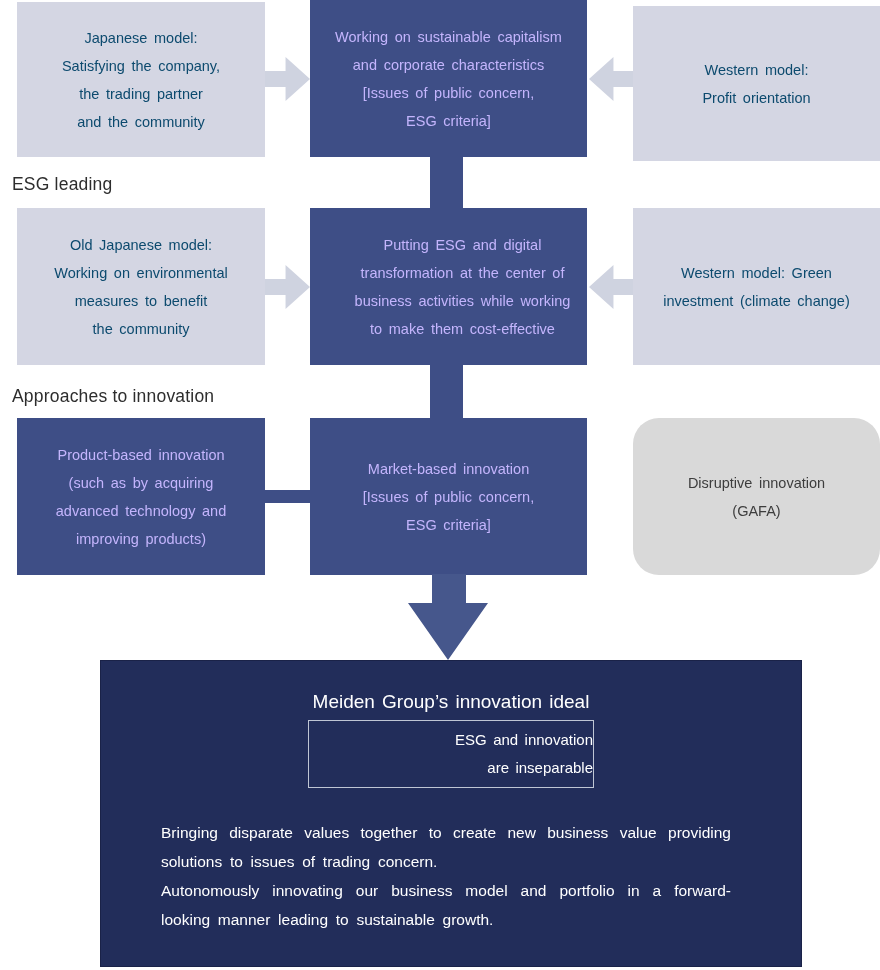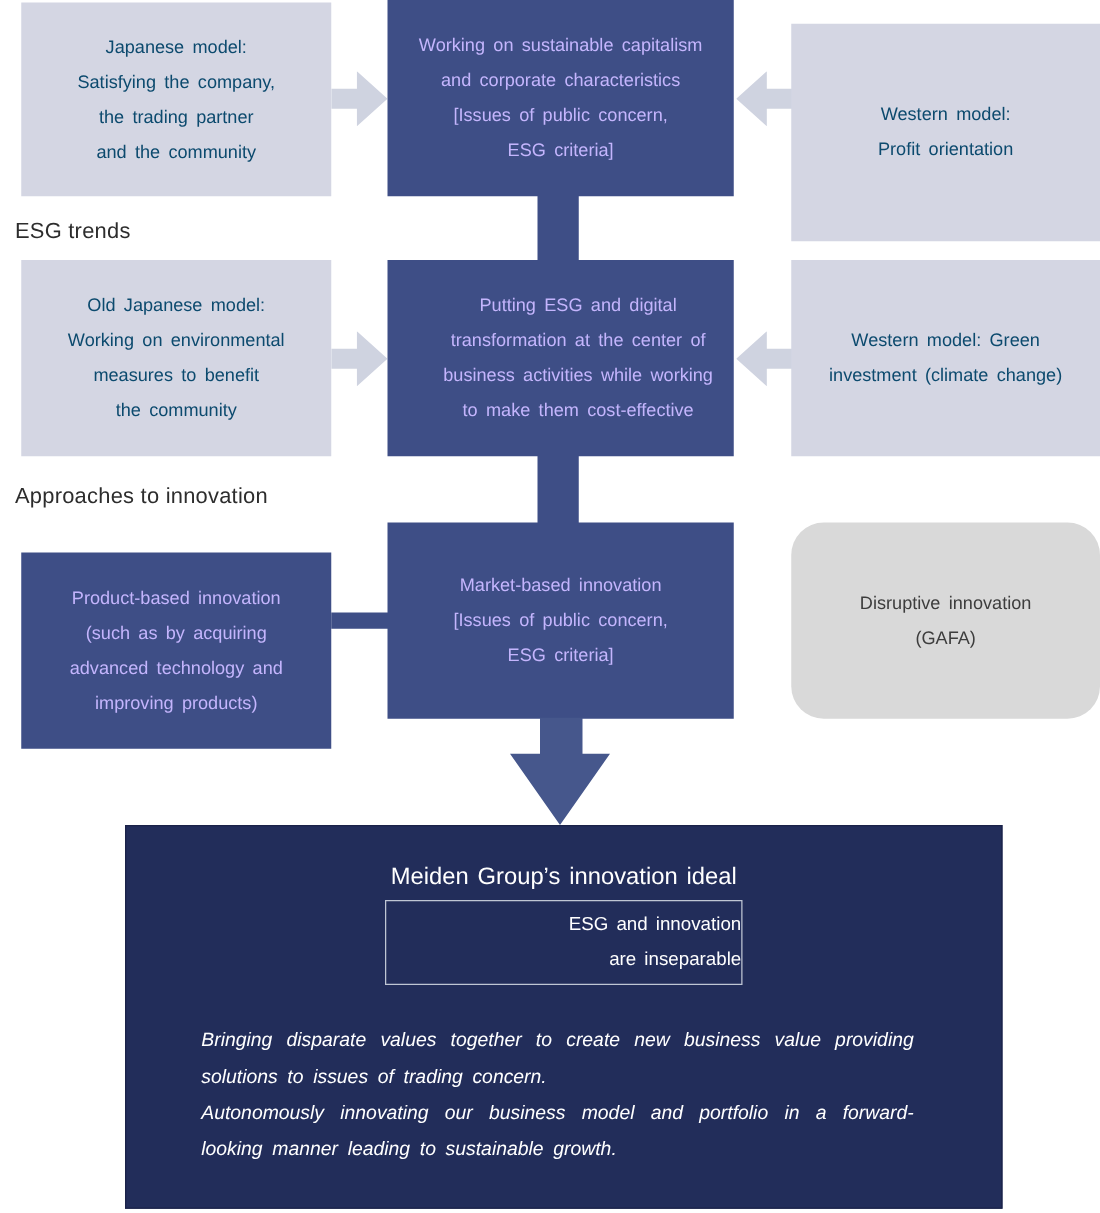--- a/index.html
+++ b/index.html
@@ -72,21 +72,20 @@
     text-align: right;
     font-size: 15px;
     line-height: 28px;
     word-spacing: 0.15em;
   }
   .ideal-body {
     margin: 30px 70px 0 60px;
     font-size: 15.5px;
     line-height: 29px;
     word-spacing: 0.22em;
-    font-style: italic;
   }
   .ideal-body .tline { text-align: justify; text-align-last: justify; }
   .ideal-body .tline:nth-child(2),
   .ideal-body .tline:nth-child(4) { text-align-last: left; }
 </style>
 </head>
 <body>
 
 <div class="canvas">
 
@@ -105,28 +104,28 @@
       <div class="tline">Working on sustainable capitalism</div>
       <div class="tline">and corporate characteristics</div>
       <div class="tline">[Issues of public concern,</div>
       <div class="tline">ESG criteria]</div>
     </div>
 
   <svg class="arrow-svg" style="left:589px; top:57px;" width="45" height="44" viewBox="0 0 46 44" preserveAspectRatio="none">
     <polygon class="arrow-light" points="46,14 25,14 25,0 0,22 25,44 25,30 46,30"></polygon>
   </svg>
 
-  <div class="box light" style="left:633px; top:19px; width:247px; height:174px;">
+  <div class="box light" style="left:633px; top:6px; width:247px; height:155px;">
       <div class="tline">Western model:</div>
       <div class="tline">Profit orientation</div>
     </div>
 
   <div class="connector" style="left:430px; top:156px; width:33px; height:53px;"></div>
 
-  <div class="heading" style="left:12px; top:174px;">ESG trends</div>
+  <div class="heading" style="left:12px; top:174px;">ESG leading</div>
 
   <div class="box light" style="left:17px; top:208px; width:248px; height:157px;">
       <div class="tline">Old Japanese model:</div>
       <div class="tline">Working on environmental</div>
       <div class="tline">measures to benefit</div>
       <div class="tline">the community</div>
     </div>
 
   <svg class="arrow-svg" style="left:265px; top:265px;" width="45" height="44" viewBox="0 0 46 44" preserveAspectRatio="none">
     <polygon class="arrow-light" points="0,14 21,14 21,0 46,22 21,44 21,30 0,30"></polygon>
@@ -145,21 +144,21 @@
 
   <div class="box light" style="left:633px; top:208px; width:247px; height:157px;">
       <div class="tline">Western model: Green</div>
       <div class="tline">investment (climate change)</div>
     </div>
 
   <div class="connector" style="left:430px; top:364px; width:33px; height:55px;"></div>
 
   <div class="heading" style="left:12px; top:386px;">Approaches to innovation</div>
 
-  <div class="box dark" style="left:17px; top:418px; width:248px; height:157px;margin-top:24px;">
+  <div class="box dark" style="left:17px; top:418px; width:248px; height:157px;">
       <div class="tline">Product-based innovation</div>
       <div class="tline">(such as by acquiring</div>
       <div class="tline">advanced technology and</div>
       <div class="tline">improving products)</div>
     </div>
 
   <div class="connector" style="left:265px; top:490px; width:46px; height:13px;"></div>
 
   <div class="box dark" style="left:310px; top:418px; width:277px; height:157px;">
       <div class="tline">Market-based innovation</div>

